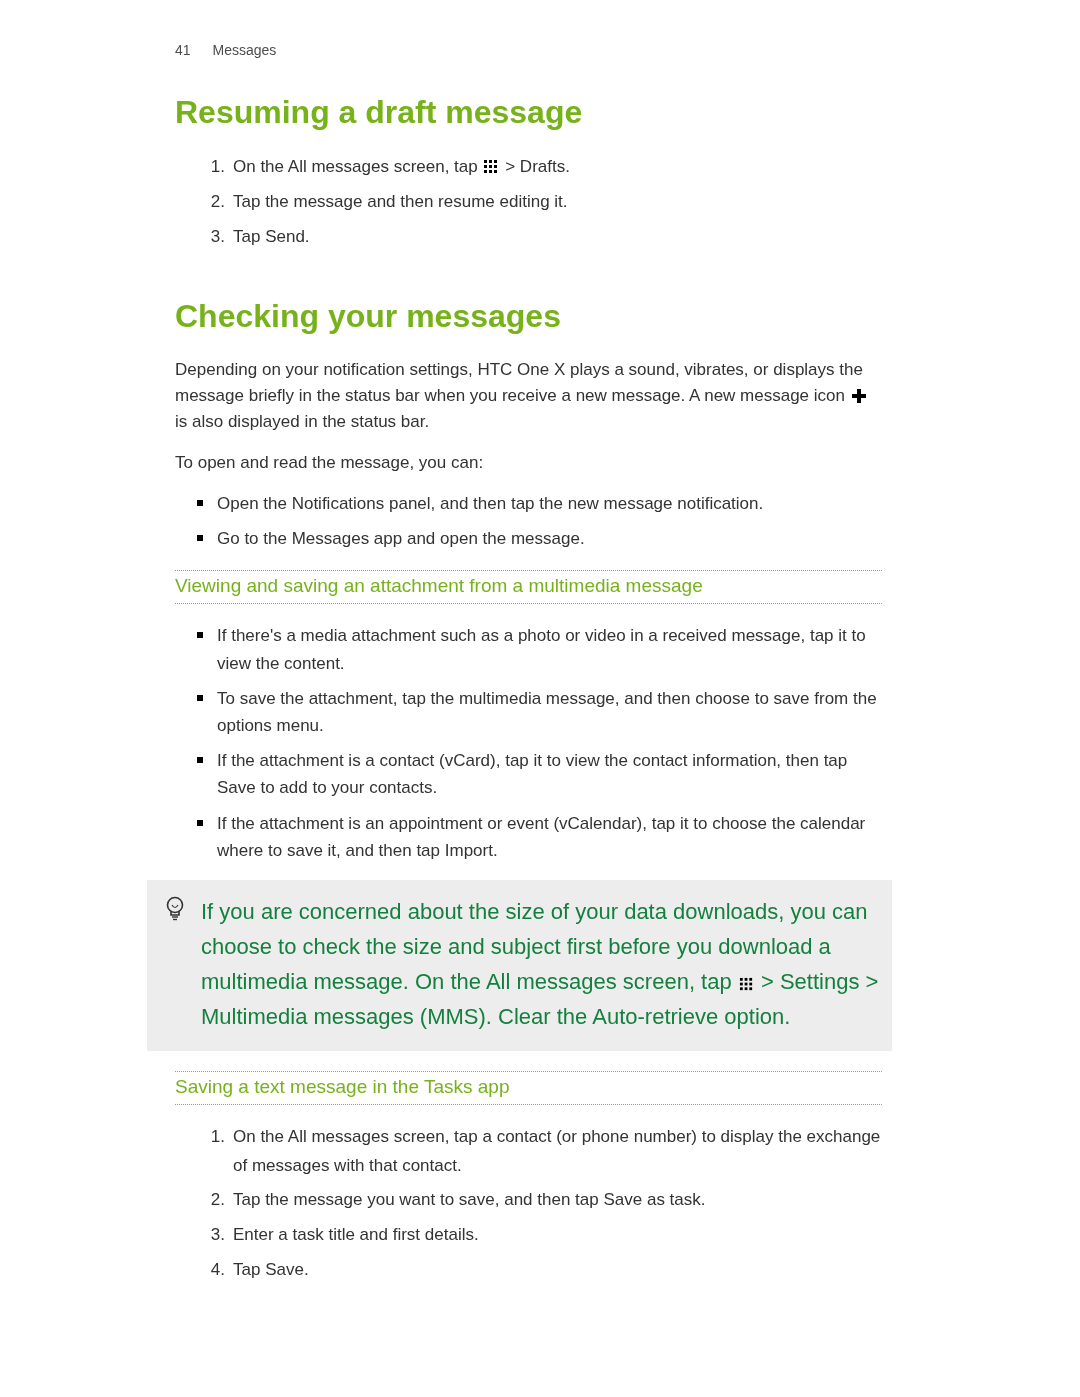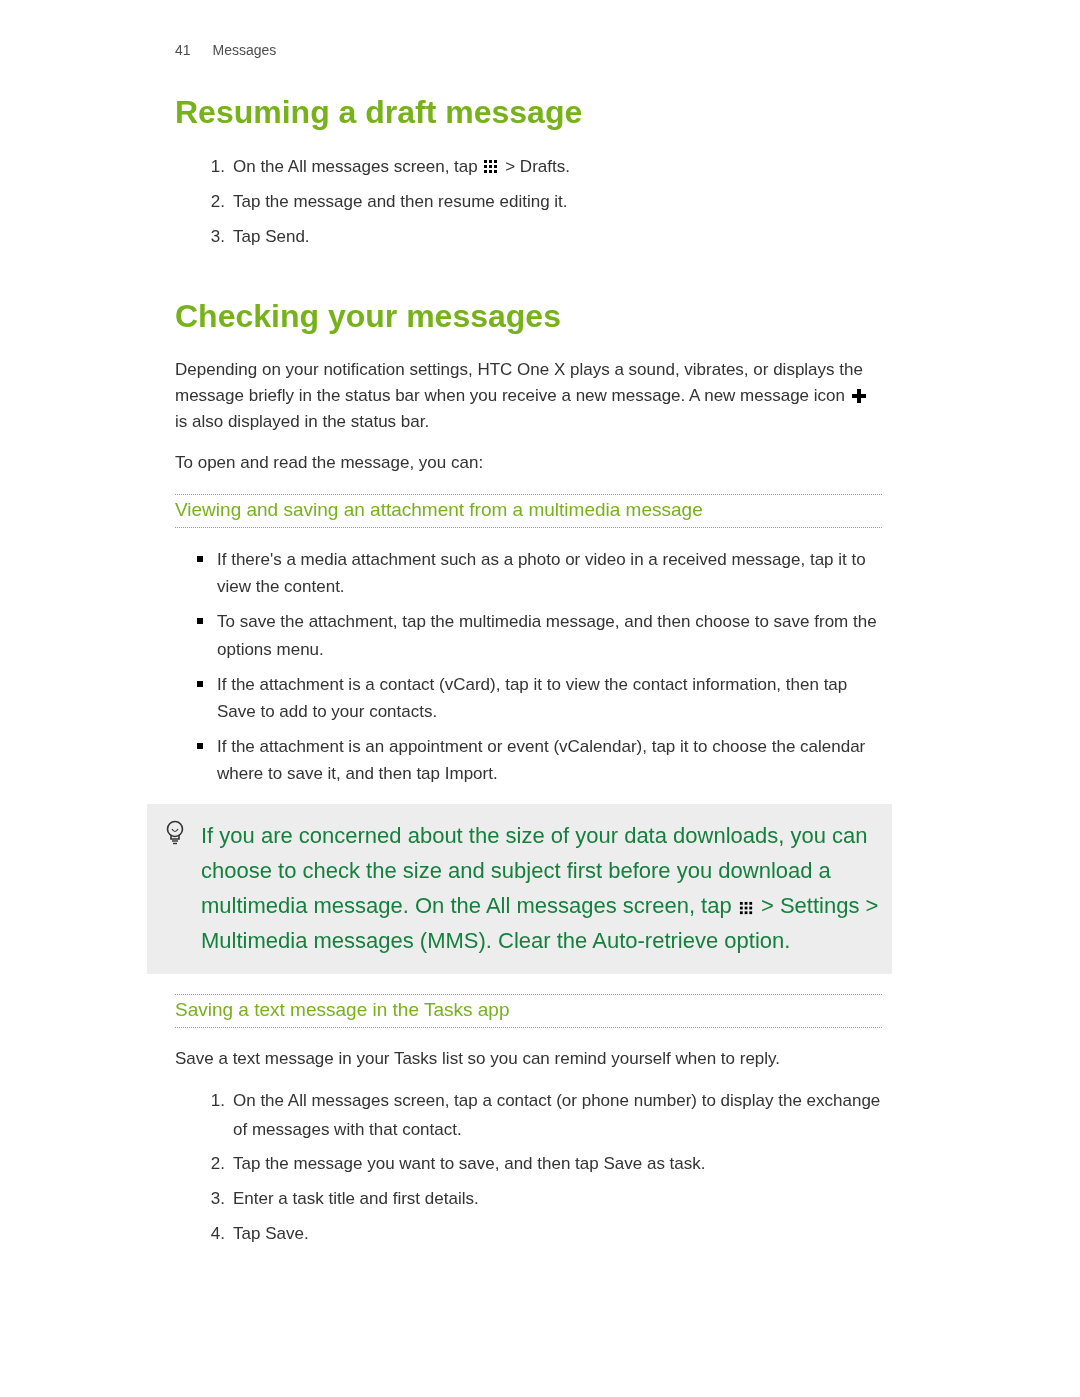--- a/index.html
+++ b/index.html
@@ -164,20 +164,28 @@
     <span>Depending on your notification settings, HTC One X plays a sound, vibrates, or displays the message briefly in the status bar when you receive a new message. A new message icon </span>
     <svg class="icon-inline" width="16" height="16" viewBox="0 0 16 16">
       <rect x="6" y="1" width="4" height="14" fill="#000"></rect>
       <rect x="1" y="6" width="14" height="4" fill="#000"></rect>
     </svg>
     <span> is also displayed in the status bar.</span>
   </p>
 
   <p class="body">To open and read the message, you can:</p>
 
+  <ul class="bullets">
+    <li>
+        <span class="text">Open the Notifications panel, and then tap the new message notification.</span>
+      </li>
+    <li>
+        <span class="text">Go to the Messages app and open the message.</span>
+      </li>
+  </ul>
 
   <div class="subhead-wrap">
     <div class="subhead">Viewing and saving an attachment from a multimedia message</div>
   </div>
 
   <ul class="bullets">
     <li>
         <span class="text">If there's a media attachment such as a photo or video in a received message, tap it to view the content.</span>
       </li>
     <li>
@@ -219,21 +227,20 @@
           <rect x="11" y="11" width="3" height="3" fill="#000"></rect>
       </svg>
       <span> &gt; </span><span class="b">Settings</span><span> &gt; </span><span class="b">Multimedia messages (MMS)</span><span>. Clear the </span><span class="b">Auto-retrieve</span><span> option.</span>
     </span>
   </div>
 
   <div class="subhead-wrap">
     <div class="subhead">Saving a text message in the Tasks app</div>
   </div>
 
-  <p class="body">Save a text message in your Tasks list so you can remind yourself when to reply.</p>
 
   <ol class="numbered">
     <li>
       <span class="num">1.</span>
       <span class="text">On the All messages screen, tap a contact (or phone number) to display the exchange of messages with that contact.</span>
     </li>
     <li>
       <span class="num">2.</span>
       <span class="text">
         <span>Tap the message you want to save, and then tap </span><span class="b">Save as task</span><span>.</span>

